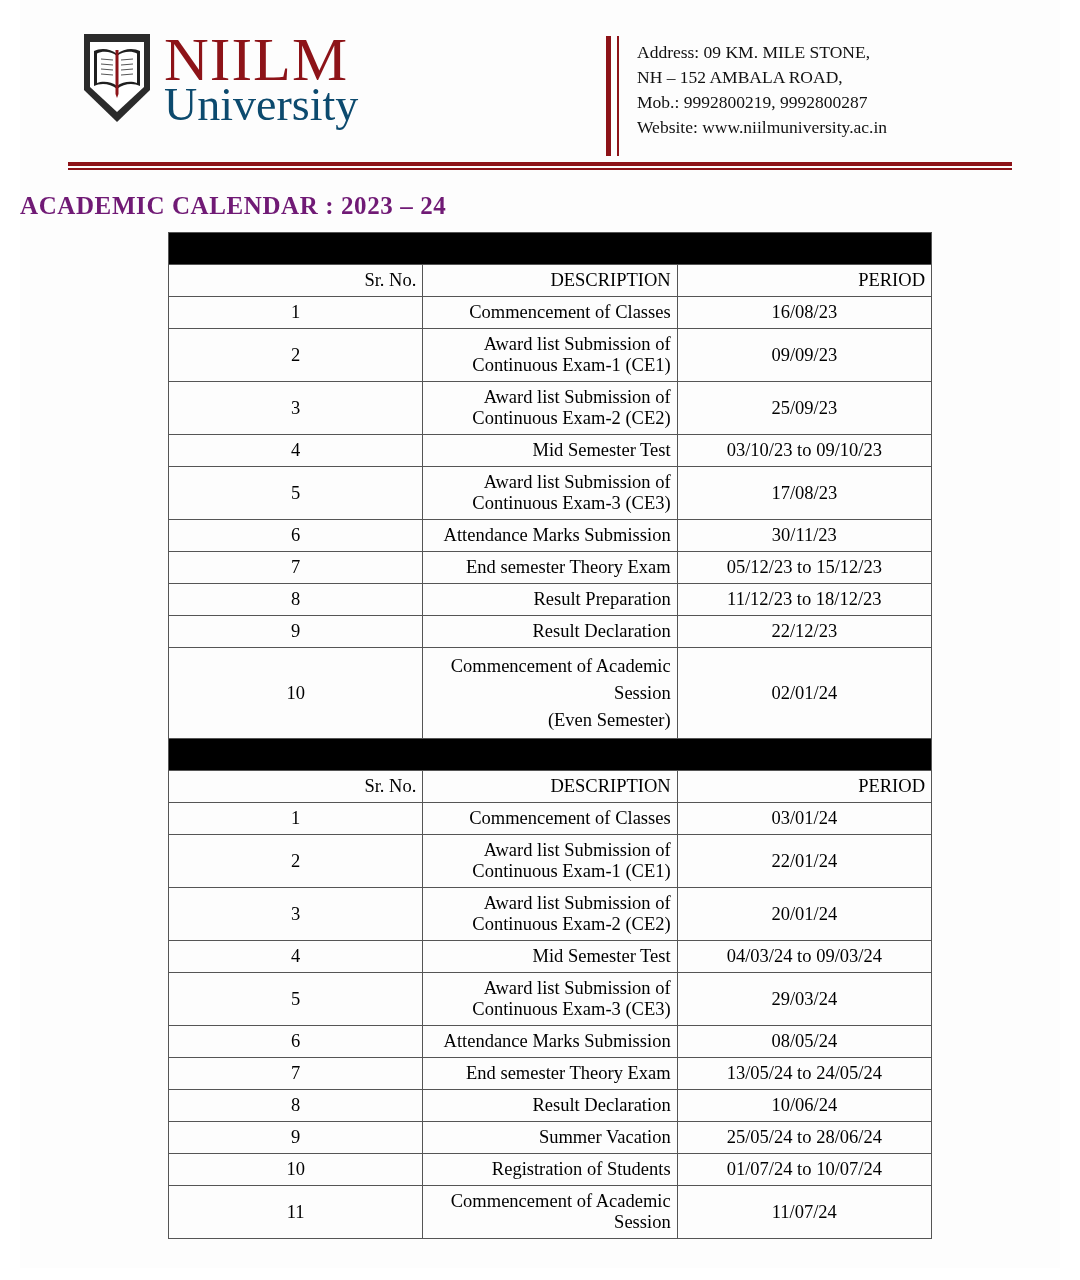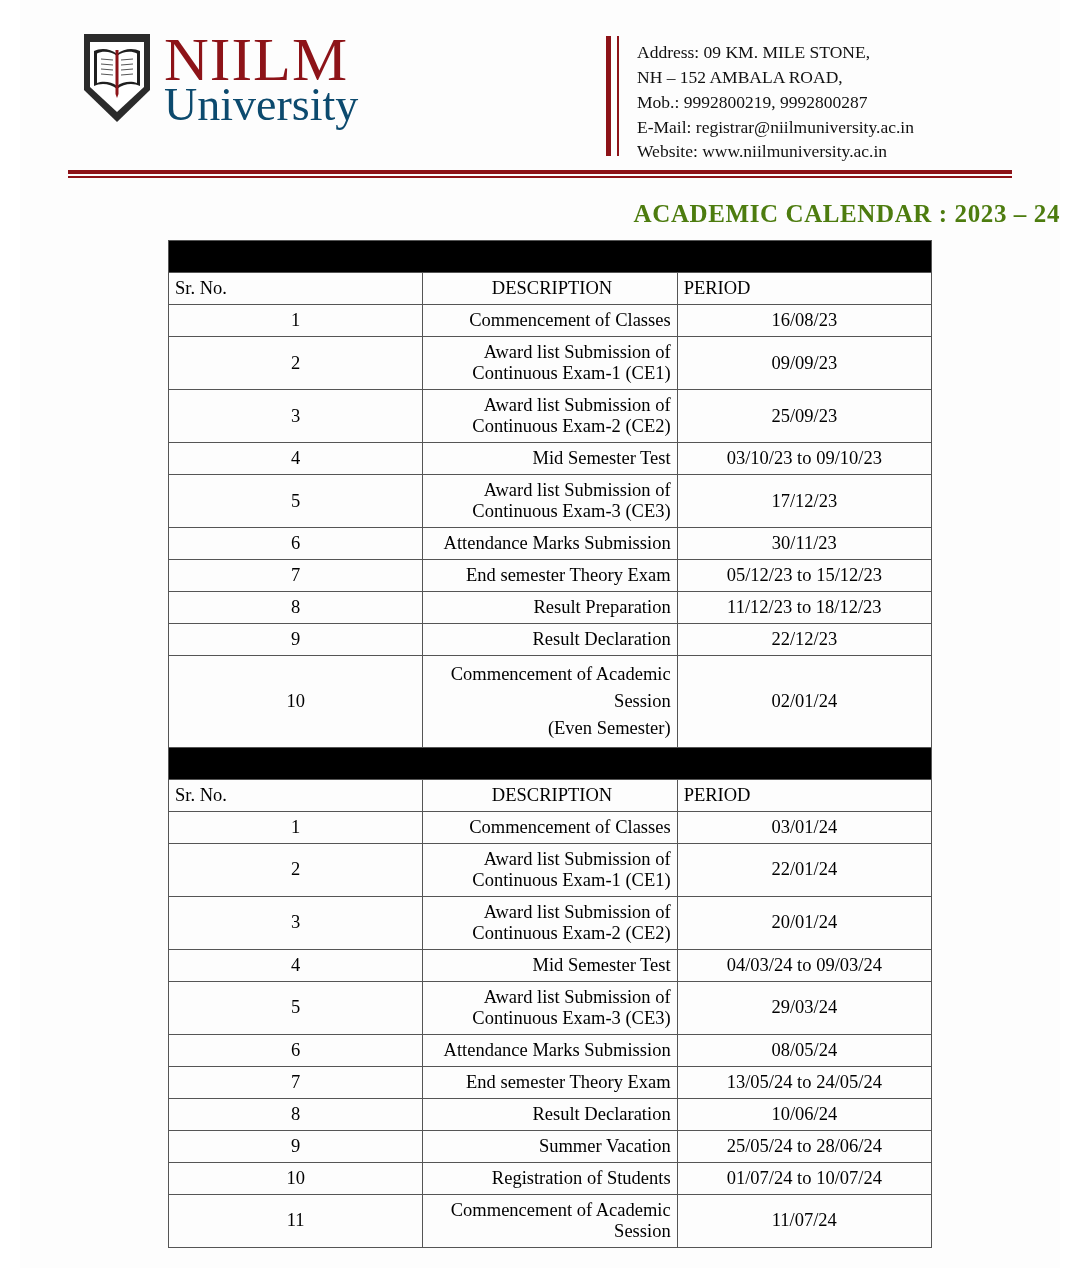--- a/index.html
+++ b/index.html
@@ -97,26 +97,26 @@
     background: #8d1318;
   }
   .rule-thin {
     height: 2px;
     background: #8d1318;
     margin-top: 2px;
   }
 
   
   .doc-title {
-    text-align: right;
+    text-align: left;
     font-size: 25px;
     font-weight: bold;
     letter-spacing: 0.6px;
     margin: 22px 0 12px 0;
-    color: #4d7c0f;
+    color: #701a75;
   }
 
   
   .table-wrap {
     padding: 0 128px 0 148px;
   }
   table.cal {
     border-collapse: collapse;
     width: 100%;
     table-layout: fixed;
@@ -137,24 +137,24 @@
     background: #000000;
     color: #ffffff;
     text-align: center;
     font-weight: bold;
     letter-spacing: 1.1px;
     font-size: 19px;
     padding: 8px 6px;
     border: 1px solid #000;
   }
   .hdr td {
-    text-align: left;
+    text-align: right;
   }
   .hdr td.col-desc {
-    text-align: center;
+    text-align: right;
   }
   .two-line td {
     line-height: 1.45;
     padding-top: 4px;
     padding-bottom: 4px;
   }
 </style>
 </head>
 <body>
 
@@ -190,21 +190,20 @@
         </div>
       </div>
 
       <div class="vbar"></div>
       <div class="vbar thin"></div>
 
       <div class="address">
         <div>Address: 09 KM. MILE STONE,</div>
         <div>NH – 152 AMBALA ROAD,</div>
         <div>Mob.: 9992800219, 9992800287</div>
-        <div>E-Mail: registrar@niilmuniversity.ac.in</div>
         <div>Website: www.niilmuniversity.ac.in</div>
       </div>
     </div>
 
     <div class="rule-wrap">
       <div class="rule-thick"></div>
       <div class="rule-thin"></div>
     </div>
 
     <div class="doc-title">ACADEMIC CALENDAR : 2023 – 24</div>
@@ -246,21 +245,21 @@
               <td class="col-desc">
                 <div>Mid Semester Test</div>
               </td>
               <td class="col-period">03/10/23 to 09/10/23</td>
             </tr>
             <tr>
               <td class="col-sr">5</td>
               <td class="col-desc">
                 <div>Award list Submission of Continuous Exam-3 (CE3)</div>
               </td>
-              <td class="col-period">17/12/23</td>
+              <td class="col-period">17/08/23</td>
             </tr>
             <tr>
               <td class="col-sr">6</td>
               <td class="col-desc">
                 <div>Attendance Marks Submission</div>
               </td>
               <td class="col-period">30/11/23</td>
             </tr>
             <tr>
               <td class="col-sr">7</td>

